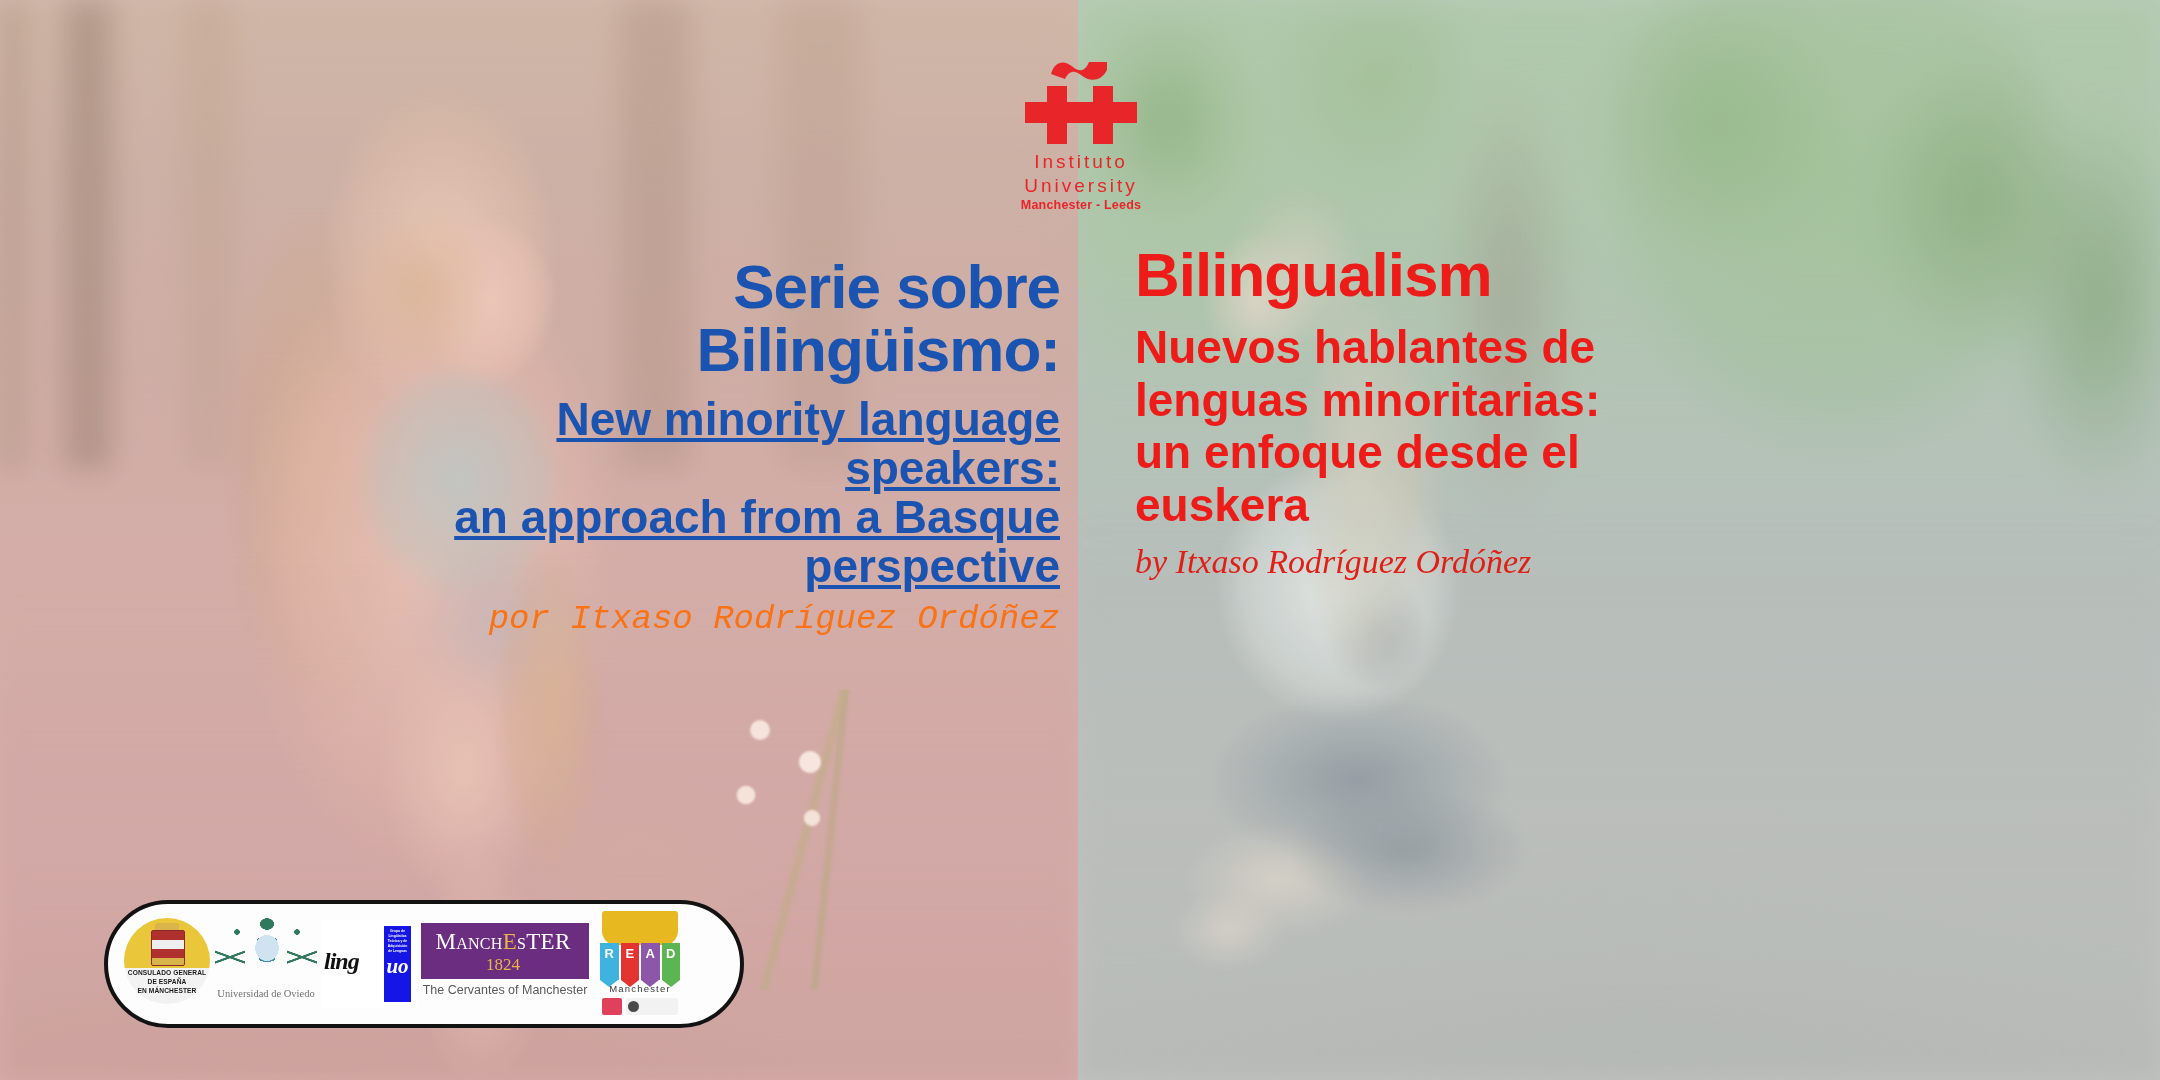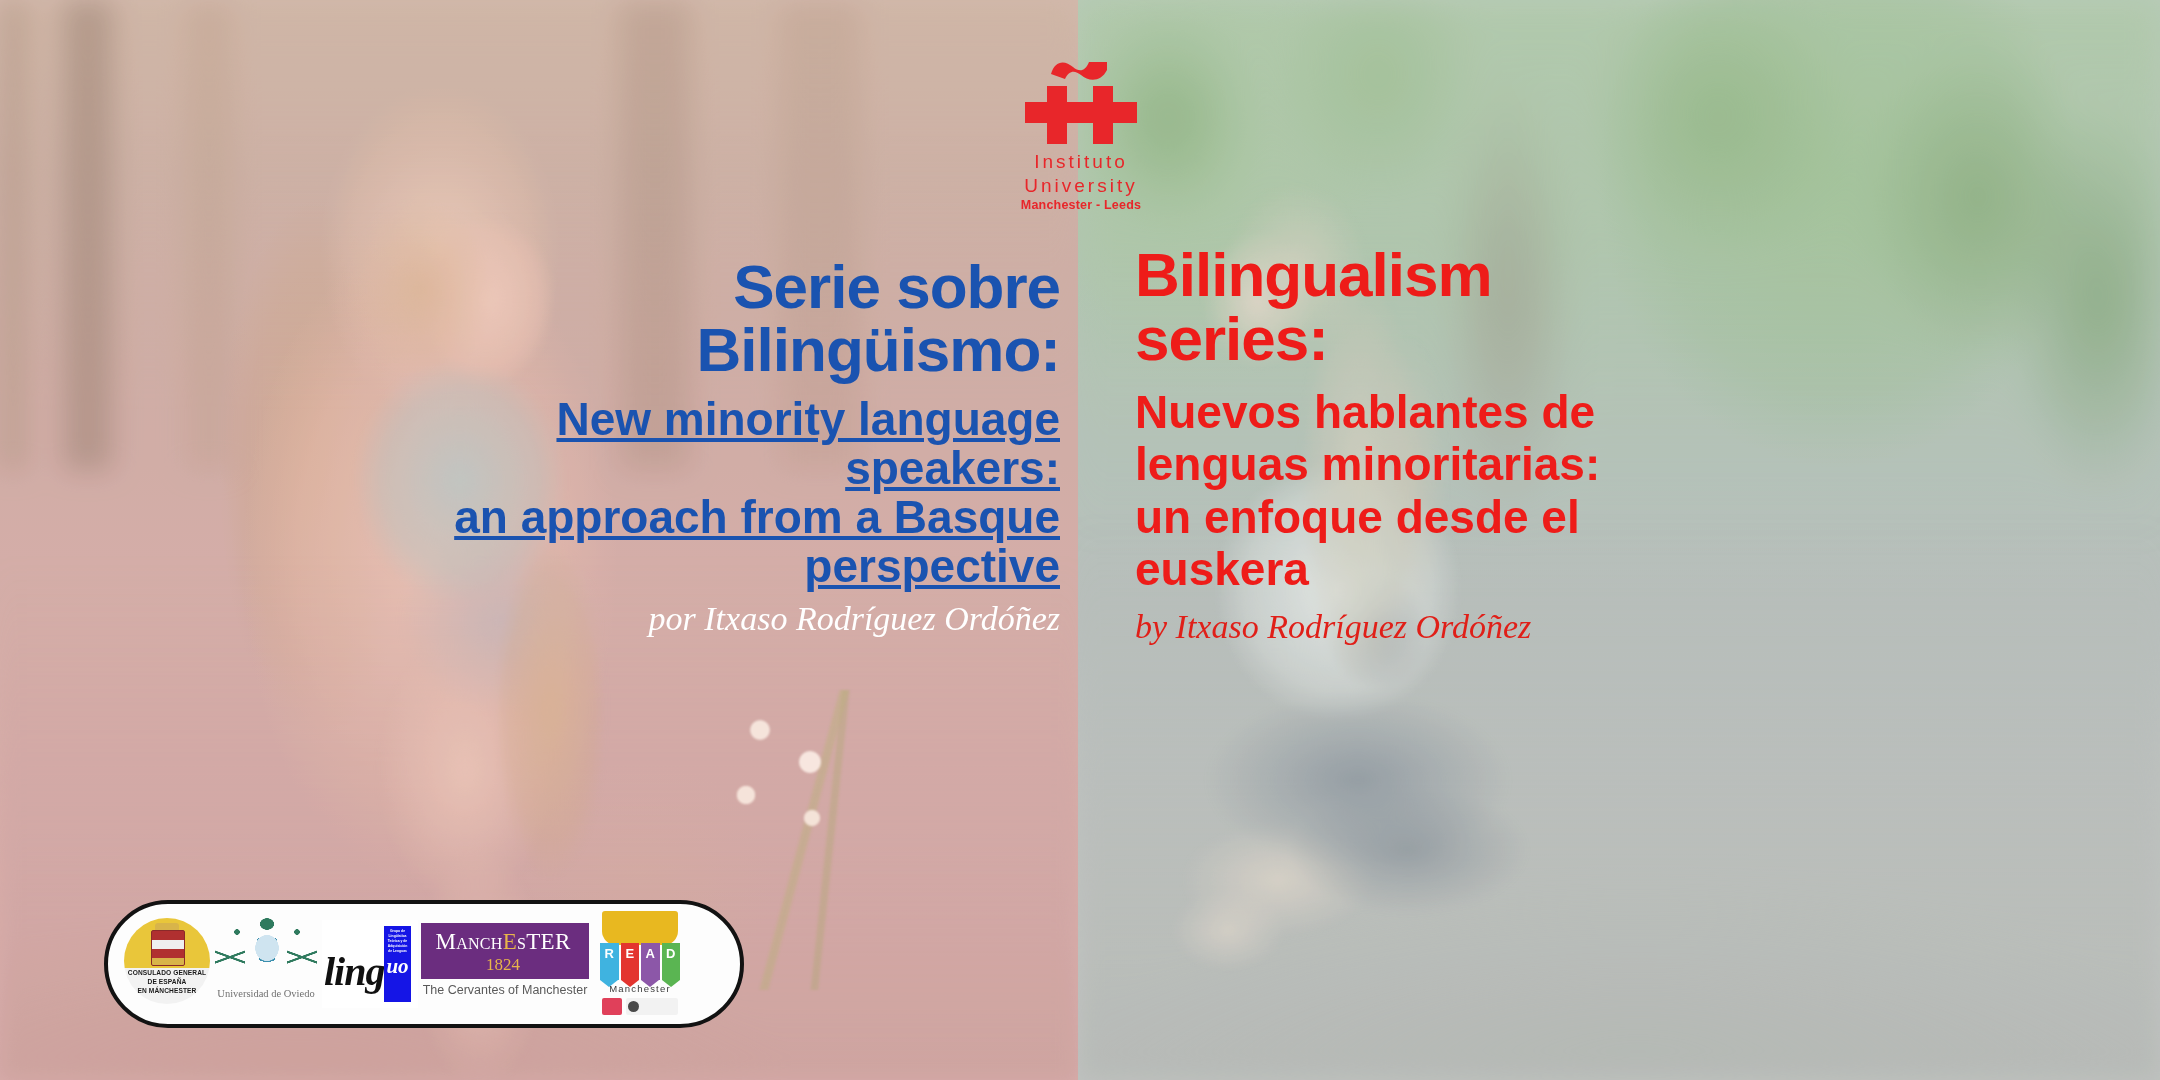--- a/index.html
+++ b/index.html
@@ -135,21 +135,21 @@
   .cerv-sub{color:#e8262a;font-weight:bold;font-size:12.5px;letter-spacing:.2px;}
 
   
   #es-block{position:absolute;right:1100px;top:255px;width:700px;text-align:right;z-index:9;}
   #en-block{position:absolute;left:1135px;top:243px;width:640px;text-align:left;z-index:9;}
 
   .h1-es{color:#1a53b0;font-weight:bold;font-size:62px;line-height:1.02;letter-spacing:-1px;}
   .h2-es{color:#1a53b0;font-weight:bold;font-size:46px;line-height:1.06;
          text-decoration:underline;text-decoration-thickness:4px;text-underline-offset:3px;
          margin-top:14px;}
-  .by-es{color:#ffffff;font-family:Liberation Serif, serif;font-style:italic;
+  .by-es{color:#f97316;font-family:Liberation Mono, monospace;font-style:italic;
          font-size:34px;margin-top:10px;}
 
   .h1-en{color:#ee1c19;font-weight:bold;font-size:62px;line-height:1.04;letter-spacing:-1px;}
   .h2-en{color:#ee1c19;font-weight:bold;font-size:46px;line-height:1.14;margin-top:14px;}
   .by-en{color:#e01f18;font-family:"Liberation Serif",serif;font-style:italic;
          font-size:34px;margin-top:12px;}
 
   
   #logobar{position:absolute;left:104px;top:900px;width:640px;height:128px;
     background:#fdfdfd;border:4px solid #121212;border-radius:64px;
@@ -184,21 +184,21 @@
     background:
       linear-gradient(160deg, rgba(0,0,0,0) 46%, #2f7a5e 47% 50%, rgba(0,0,0,0) 51%),
       linear-gradient(200deg, rgba(0,0,0,0) 46%, #2f7a5e 47% 50%, rgba(0,0,0,0) 51%);
   }
   .ov-tassL{left:4px;} .ov-tassR{right:4px;}
   .ov-txt{position:absolute;left:0;top:74px;width:110px;text-align:center;
     font-family:"Liberation Serif",serif;font-size:10.5px;color:#707070;}
 
   
   .linguo{width:96px;height:88px;position:relative;background:#fff;}
-  .lg-word{position:absolute;left:2px;top:28px;font-size:40px;font-weight:bold;
+  .lg-word{position:absolute;left:2px;top:28px;font-size:24px;font-weight:bold;
     font-style:italic;color:#111;letter-spacing:-1px;font-family:"Liberation Serif",serif;text-align:center;}
   .lg-box{position:absolute;left:62px;top:6px;width:27px;height:76px;background:#1515e6;}
   .lg-box-txt{position:absolute;left:2px;top:3px;width:23px;font-size:3.4px;color:#fff;
     line-height:1.5;font-weight:bold;text-align:center;}
   .lg-uo{position:absolute;left:62px;top:34px;width:27px;text-align:center;
     color:#fff;font-size:21px;font-weight:bold;font-style:italic;font-family:"Liberation Serif",serif;}
 
   
   .manch{width:172px;height:90px;position:relative;}
   .mn-bar{position:absolute;left:2px;top:4px;width:168px;height:56px;background:#6b2d7f;}
@@ -274,21 +274,20 @@
       <span>New minority language</span><br>
       <span>speakers:</span><br>
       <span>an approach from a Basque</span><br>
       <span>perspective</span>
     </div>
     <div class="by-es">por Itxaso Rodríguez Ordóñez</div>
   </div>
 
   <div id="en-block">
     <div class="h1-en">Bilingualism</div>
-    <div class="h1-en">series:</div>
     <div class="h2-en">
       <span>Nuevos hablantes de</span><br>
       <span>lenguas minoritarias:</span><br>
       <span>un enfoque desde el</span><br>
       <span>euskera</span>
     </div>
     <div class="by-en">by  Itxaso Rodríguez Ordóñez</div>
   </div>
 
   <div id="logobar">

